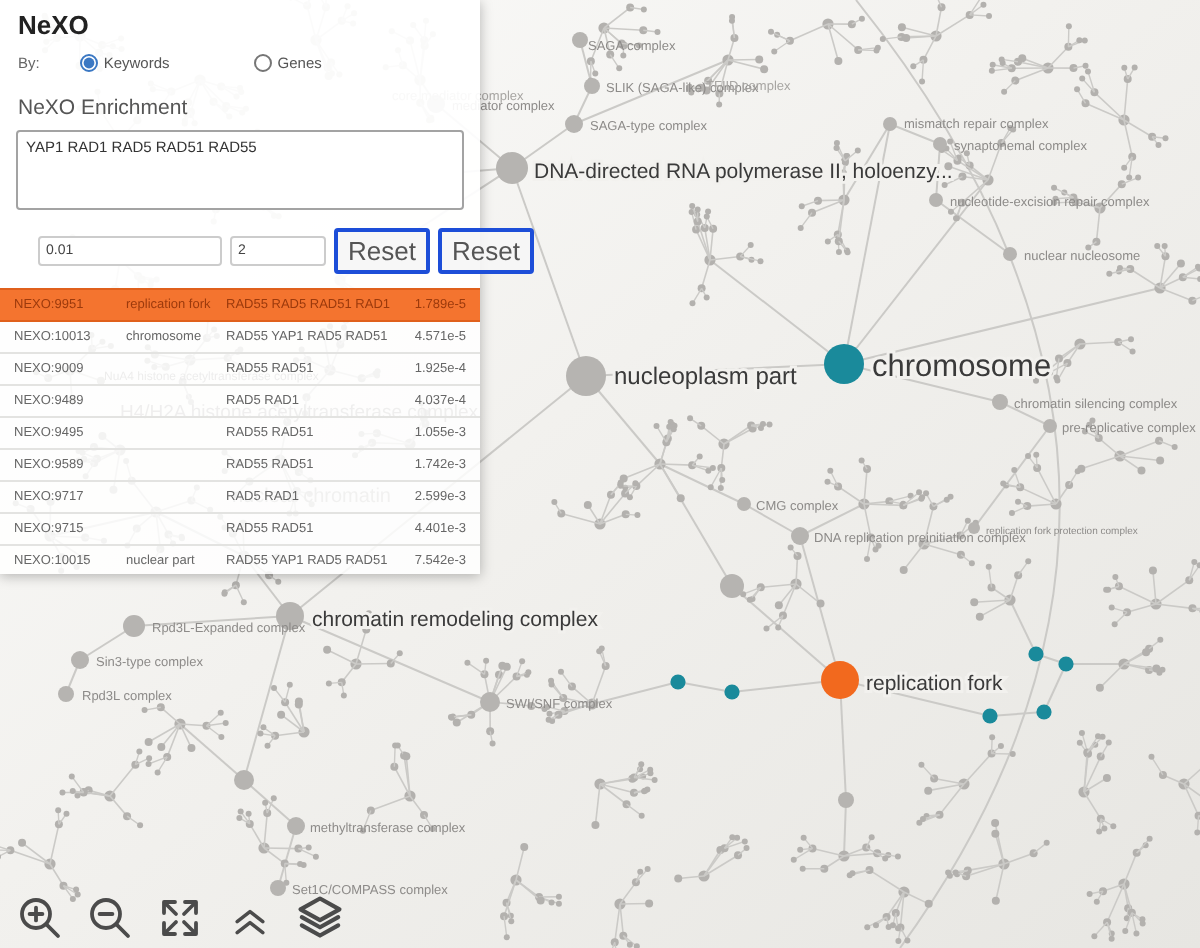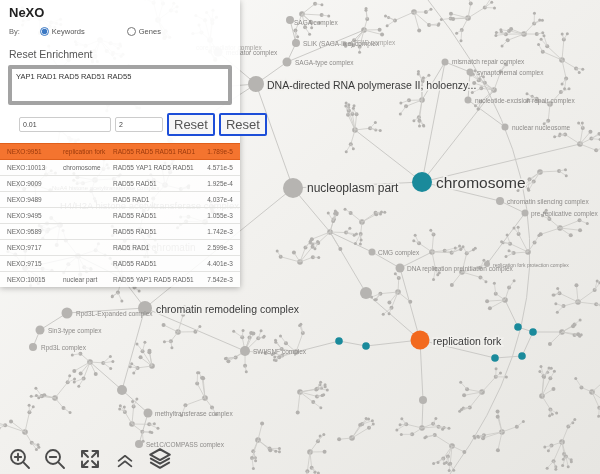--- a/index.html
+++ b/index.html
@@ -29,21 +29,21 @@
   .help-circle{
     width:11px;height:11px;border:1.3px solid #8a8a8a;border-radius:50%;
     font-size:8px;font-weight:bold;color:#8a8a8a;display:inline-flex;align-items:center;justify-content:center;
   }
   .font-a{font-size:9px;color:#9a9a9a;font-weight:bold;}
   .by-row{display:flex;align-items:center;gap:20px;margin:7px 0 6px 1px;font-size:7.5px;color:#666;}
   .by-row label{display:flex;align-items:center;gap:3px;margin-right:22px;color:#555;}
   .by-row input{width:9px;height:9px;margin:0;accent-color:#3b78c3;}
   .sec-title{font-size:10.5px;color:#555;margin:12px 1px 5px 1px;}
   .query-box{
-    width:100%;box-sizing:border-box;height:40px;resize:none;border:4px solid #a3a3a3;border-radius:2px;
+    width:100%;box-sizing:border-box;height:40px;resize:none;border:1px solid #a3a3a3;border-radius:2px;
     font-size:7.5px;color:#333;padding:3px 4px;background:rgba(255,255,255,.9);outline:none;
     font-family:"Liberation Sans",sans-serif;
   }
   .controls{display:flex;align-items:center;gap:4px;margin:4px 0 5px 11px;}
   .num-input{
     height:13px;border:1px solid #ccc;border-radius:2px;font-size:7px;color:#444;padding:0 3px;
     background:rgba(255,255,255,.9);font-family:"Liberation Sans",sans-serif;
   }
   .num-1{width:84px;} .num-2{width:40px;}
   .ctl-btn{
@@ -1777,21 +1777,21 @@
       <label>
         <input type="radio" name="by" checked="" style="">
         <span>Keywords</span>
       </label>
       <label>
         <input type="radio" name="by" style="">
         <span>Genes</span>
       </label>
     </div>
 
-    <div class="sec-title">Reset Enrichment</div>
+    <div class="sec-title">NeXO Enrichment</div>
     <textarea class="query-box" style="">YAP1 RAD1 RAD5 RAD51 RAD55</textarea>
 
     <div class="controls">
       <input class="num-input num-1" type="text" value="0.01" style="">
       <input class="num-input num-2" type="text" value="2" style="">
       <button class="ctl-btn">Reset</button>
       <button class="ctl-btn">Reset</button>
     </div>
   </div>
 

